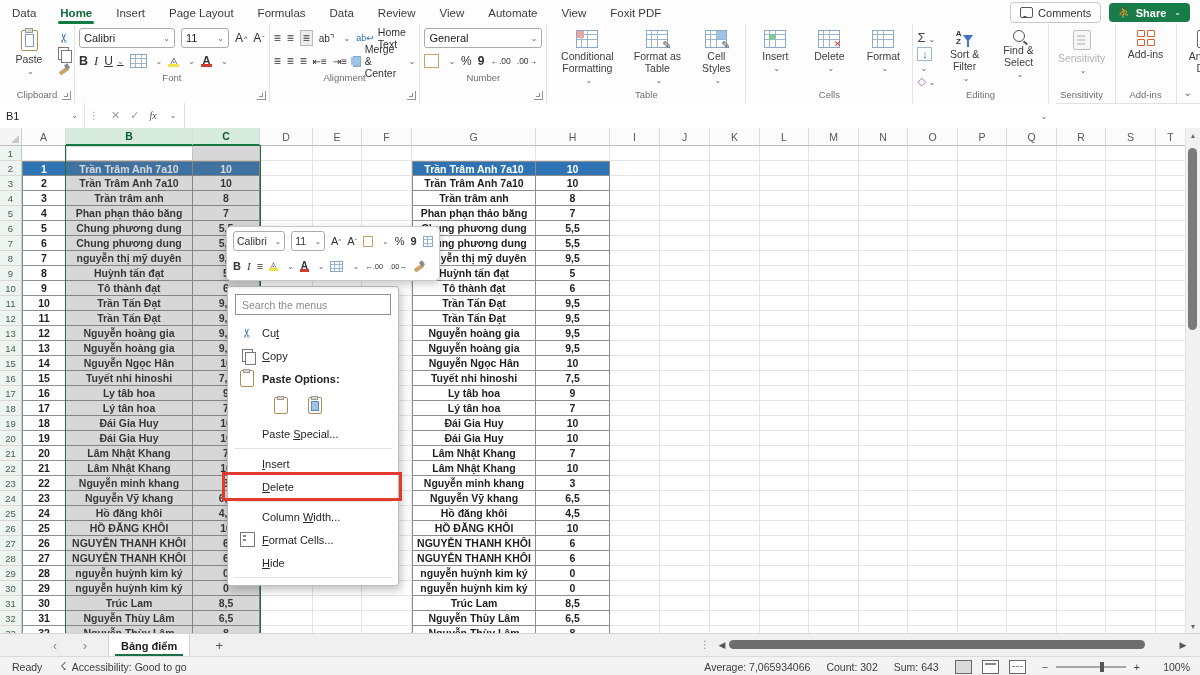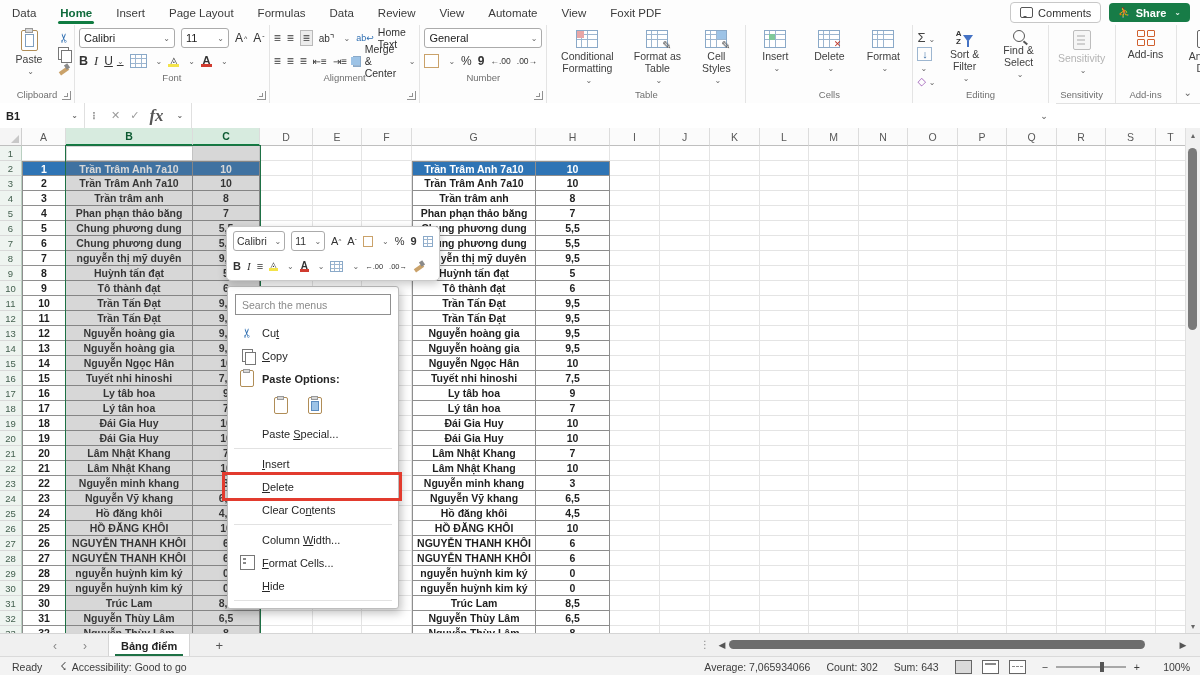--- a/index.html
+++ b/index.html
@@ -64,25 +64,25 @@
   .az{font-size:8px;line-height:1;color:#333;display:inline-flex;flex-direction:column;font-weight:bold;}
   .disabled{color:#b4b4b4 !important;}
   .sens-icon{width:16px;height:18px;border:1.3px solid #bdbdbd;border-radius:2px;position:relative;background:#f6f6f6;}
   .sens-icon::after{content:"";position:absolute;left:3px;top:4px;width:8px;height:2px;background:#cfcfcf;box-shadow:0 4px 0 #cfcfcf,0 8px 0 #cfcfcf;}
   .addins-icon{width:18px;height:16px;display:grid;grid-template-columns:1fr 1fr;grid-template-rows:1fr 1fr;gap:2px;}
   .addins-icon span{border:1.5px solid #d0602e;border-radius:1px;}
   .analyze-icon{width:20px;height:16px;border:1.3px solid #666;border-radius:2px;position:relative;background:#fff;}
   .analyze-icon::after{content:"";position:absolute;left:3px;bottom:2px;width:3px;height:5px;background:#2f6fb2;box-shadow:5px 0 0 #2f6fb2,5px -3px 0 #2f6fb2;}
   .collapse-chev{position:absolute;right:8px;bottom:5px;font-size:10px;color:#666;}
   
-  .fbar{position:absolute;left:0;top:103px;width:1056px;height:25px;background:#fff;border-bottom:1px solid #d9d9d9;display:flex;align-items:center;font-weight:bold;}
+  .fbar{position:absolute;left:0;top:103px;width:1056px;height:25px;background:#fff;border-bottom:1px solid #d9d9d9;display:flex;align-items:center;}
   .namebox{width:72px;height:100%;display:flex;align-items:center;justify-content:space-between;padding:0 6px;border-right:1px solid #e0e0e0;font-size:11px;color:#222;}
   .fdots{color:#9a9a9a;padding:0 4px;font-size:10px;}
   .fbtns{display:flex;align-items:center;gap:10px;padding:0 8px;border-right:1px solid #e0e0e0;height:100%;color:#9a9a9a;}
-  .fx{font-style:italic;font-family:"Liberation Serif",serif;color:#555;font-size:17px;}
+  .fx{font-style:italic;font-family:"Liberation Serif",serif;color:#555;font-size:10px;}
   .finput{flex:1;height:100%;}
   .fexpand{width:24px;text-align:center;color:#777;font-size:9px;}
   
   .sheet{position:absolute;left:0;top:128px;width:1186px;height:505px;background:#fff;overflow:hidden;}
   .colhdrs{display:flex;height:18px;}
   .corner{width:22px;height:18px;background:#f5f5f5;border-right:1px solid #cfcfcf;border-bottom:1px solid #bfbfbf;position:relative;box-sizing:border-box;}
   .corner::after{content:"";position:absolute;right:2px;bottom:2px;border-left:8px solid transparent;border-bottom:8px solid #c8c8c8;}
   .ch{box-sizing:border-box;height:18px;background:#fbfbfb;border-right:1px solid #dcdcdc;border-bottom:1px solid #bfbfbf;
       font-size:10.5px;color:#585858;display:flex;align-items:center;justify-content:center;}
   .ch.sel{background:#d7ebdf;color:#0c5a32;border-bottom:2px solid #107C41;font-weight:bold;}
@@ -1293,24 +1293,20 @@
         <div class="msep2"></div>
         <div class="mitem">
           <span class="noin"></span>
           <span><u>I</u>nsert</span>
         </div>
         <div class="mitem">
           <span class="noin"></span>
           <span><u>D</u>elete</span>
           <span class="hlight"></span>
         </div>
-        <div class="mitem">
-          <span class="noin"></span>
-          <span>Clear Co<u>n</u>tents</span>
-        </div>
         <div class="msep2"></div>
         <div class="mitem">
           <span class="noin"></span>
           <span>Column <u>W</u>idth...</span>
         </div>
         <div class="mitem">
           <span class="mico">
             <span class="fc-icon"></span>
           </span>
           <span><u>F</u>ormat Cells...</span>

